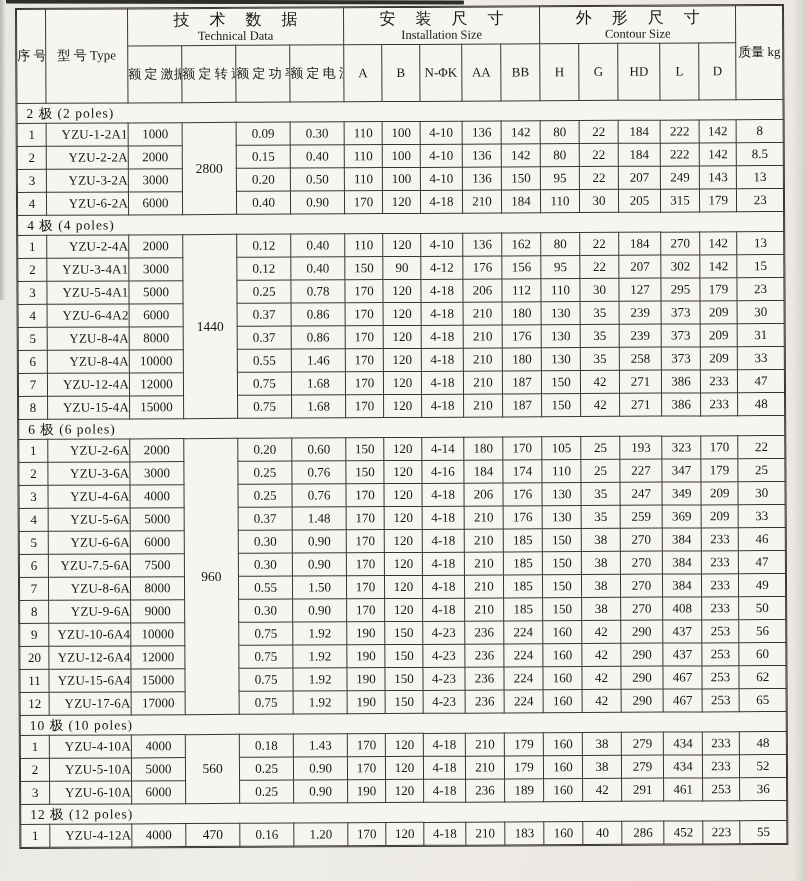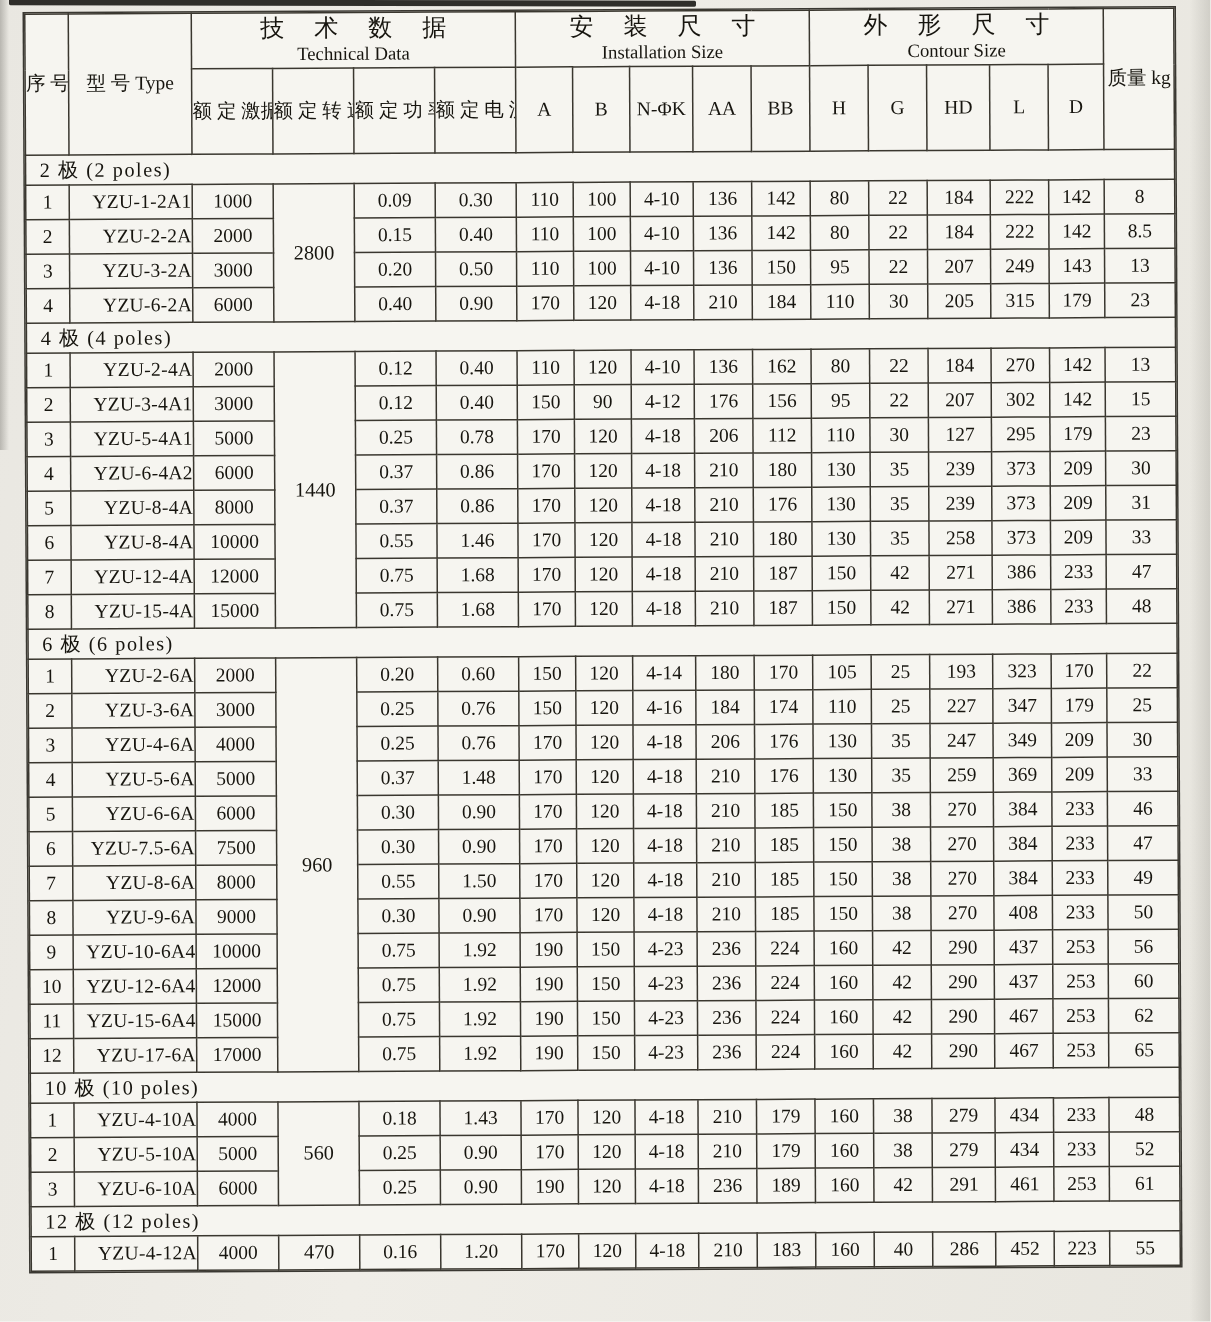--- a/index.html
+++ b/index.html
@@ -511,21 +511,21 @@
           <td>236</td>
           <td>224</td>
           <td>160</td>
           <td>42</td>
           <td>290</td>
           <td>437</td>
           <td>253</td>
           <td>56</td>
         </tr>
         <tr>
-          <td>10</td>
+          <td>20</td>
           <td class="type-cell">YZU-12-6A4</td>
           <td>12000</td>
           <td>0.75</td>
           <td>1.92</td>
           <td>190</td>
           <td>150</td>
           <td>4-23</td>
           <td>236</td>
           <td>224</td>
           <td>160</td>
@@ -620,21 +620,21 @@
           <td>190</td>
           <td>120</td>
           <td>4-18</td>
           <td>236</td>
           <td>189</td>
           <td>160</td>
           <td>42</td>
           <td>291</td>
           <td>461</td>
           <td>253</td>
-          <td>61</td>
+          <td>36</td>
         </tr>
         <tr class="section-row">
           <td colspan="17">12 极 (12 poles)</td>
         </tr>
         <tr>
           <td>1</td>
           <td class="type-cell">YZU-4-12A</td>
           <td>4000</td>
           <td rowspan="1" class="rpm-cell">470</td>
           <td>0.16</td>

